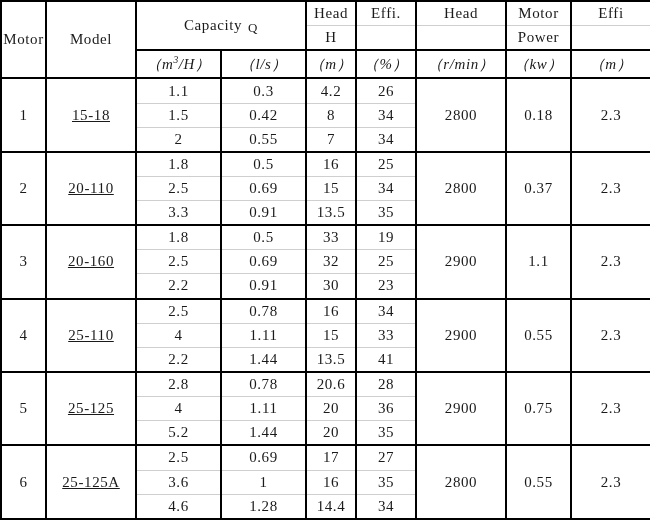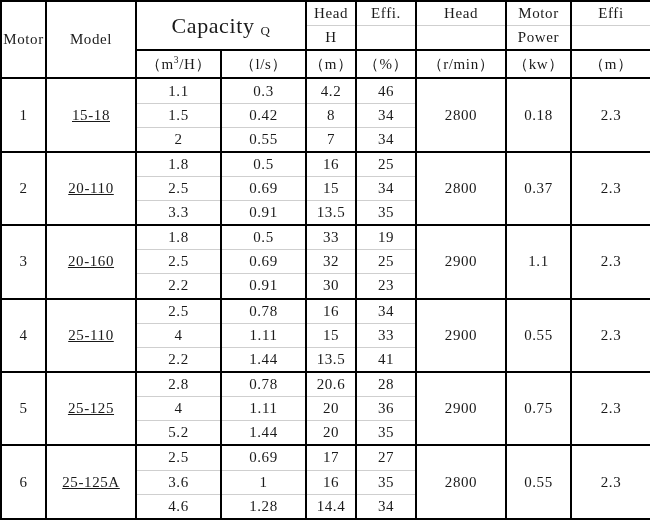--- a/index.html
+++ b/index.html
@@ -51,23 +51,24 @@
   .hdr {
     font-size: 15.5px;
   }
   .hdr-top-align {
     vertical-align: top;
     padding-top: 2px;
   }
   .unit {
     font-size: 14px;
     letter-spacing: 0px;
+    font-style: italic;
   }
   .cap-label {
-    font-size: 22px;
+    font-size: 15px;
   }
   .cap-q {
     font-size: 13px;
     vertical-align: baseline;
     position: relative;
     top: 2px;
     padding-left: 6px;
   }
   sup.exp {
     font-size: 9.5px;
@@ -133,21 +134,21 @@
       <td class="hdr unit">（kw）</td>
       <td class="hdr unit">（m）</td>
     </tr>
 
     <tr>
       <td class="item-cell" rowspan="3">1</td>
       <td class="model-cell" rowspan="3">15-18</td>
       <td class="num sub-top">1.1</td>
       <td class="num sub-top">0.3</td>
       <td class="num sub-top">4.2</td>
-      <td class="num sub-top">46</td>
+      <td class="num sub-top">26</td>
       <td class="num" rowspan="3">2800</td>
       <td class="num" rowspan="3">0.18</td>
       <td class="num" rowspan="3">2.3</td>
     </tr>
     <tr>
       <td class="num sub-mid">1.5</td>
       <td class="num sub-mid">0.42</td>
       <td class="num sub-mid">8</td>
       <td class="num sub-mid">34</td>
     </tr>

